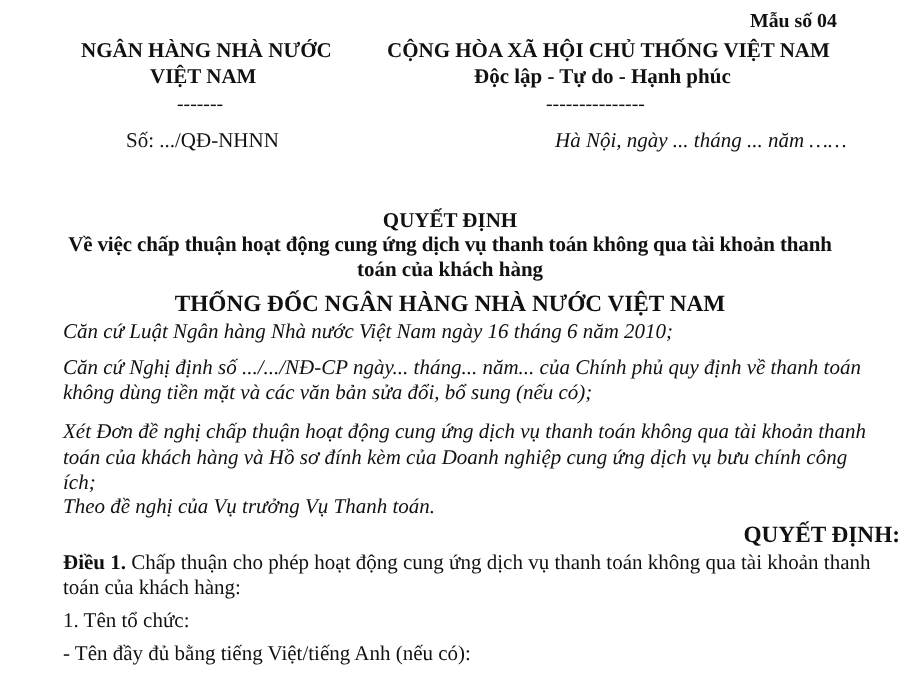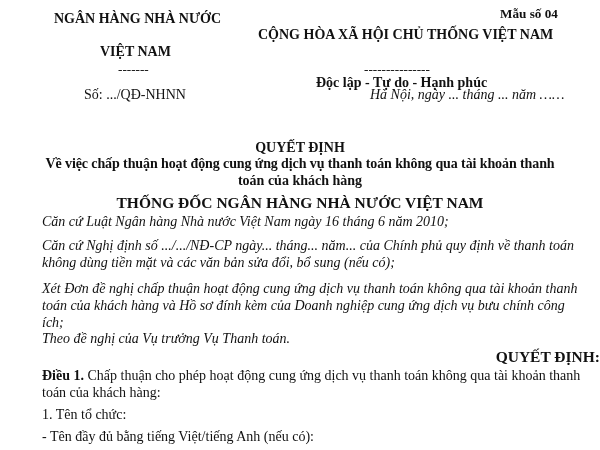--- a/index.html
+++ b/index.html
@@ -15,29 +15,29 @@
   .f15 { font-size:15.5px; }
 </style>
 </head>
 <body>
 
 <div class="page">
 
   <div class="t b f13" style="left:500px; top:7px;">Mẫu số 04</div>
 
   <div>
-    <div class="t b f14" style="left:54px; top:12px;">NGÂN HÀNG NHÀ NƯỚC</div>
+    <div class="t b f14" style="left:54px; top:28px;">NGÂN HÀNG NHÀ NƯỚC</div>
     <div class="t b f14" style="left:100px; top:45px;">VIỆT NAM</div>
     <div class="t f13" style="left:118px; top:62px;">-------</div>
     <div class="t f14" style="left:84px; top:88px;">Số: .../QĐ-NHNN</div>
   </div>
 
   <div>
     <div class="t b f14" style="left:258px; top:28px;">CỘNG HÒA XÃ HỘI CHỦ THỐNG VIỆT NAM</div>
-    <div class="t b f14" style="left:316px; top:45px;margin-top:31px;">Độc lập - Tự do - Hạnh phúc</div>
+    <div class="t b f14" style="left:316px; top:45px;">Độc lập - Tự do - Hạnh phúc</div>
     <div class="t f13" style="left:364px; top:62px;">---------------</div>
     <div class="t i f14" style="left:370px; top:88px;">Hà Nội, ngày ... tháng ... năm ……</div>
   </div>
 
   <div class="t b f14 c" style="left:0; width:600px; top:141px;">QUYẾT ĐỊNH</div>
   <div class="t b f14 c" style="left:0; width:600px; top:157px; letter-spacing:-0.1px;">Về việc chấp thuận hoạt động cung ứng dịch vụ thanh toán không qua tài khoản thanh</div>
   <div class="t b f14 c" style="left:0; width:600px; top:174px;">toán của khách hàng</div>
   <div class="t b f15 c" style="left:0; width:600px; top:195px;">THỐNG ĐỐC NGÂN HÀNG NHÀ NƯỚC VIỆT NAM</div>
 
   <div class="t i f14" style="left:42px; top:215px;">Căn cứ Luật Ngân hàng Nhà nước Việt Nam ngày 16 tháng 6 năm 2010;</div>

